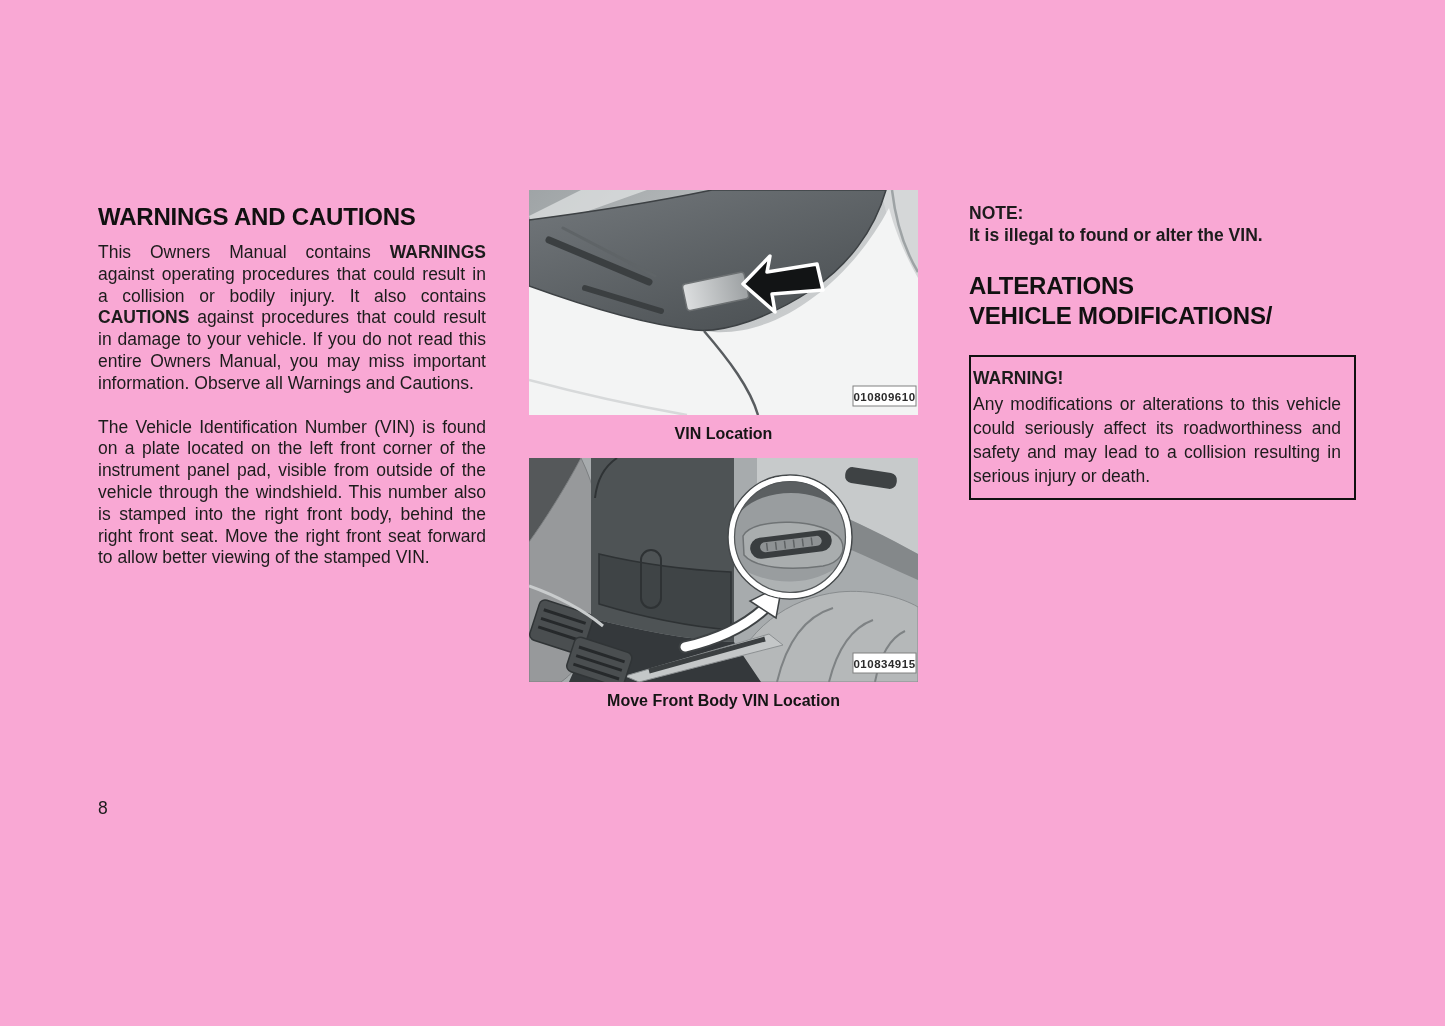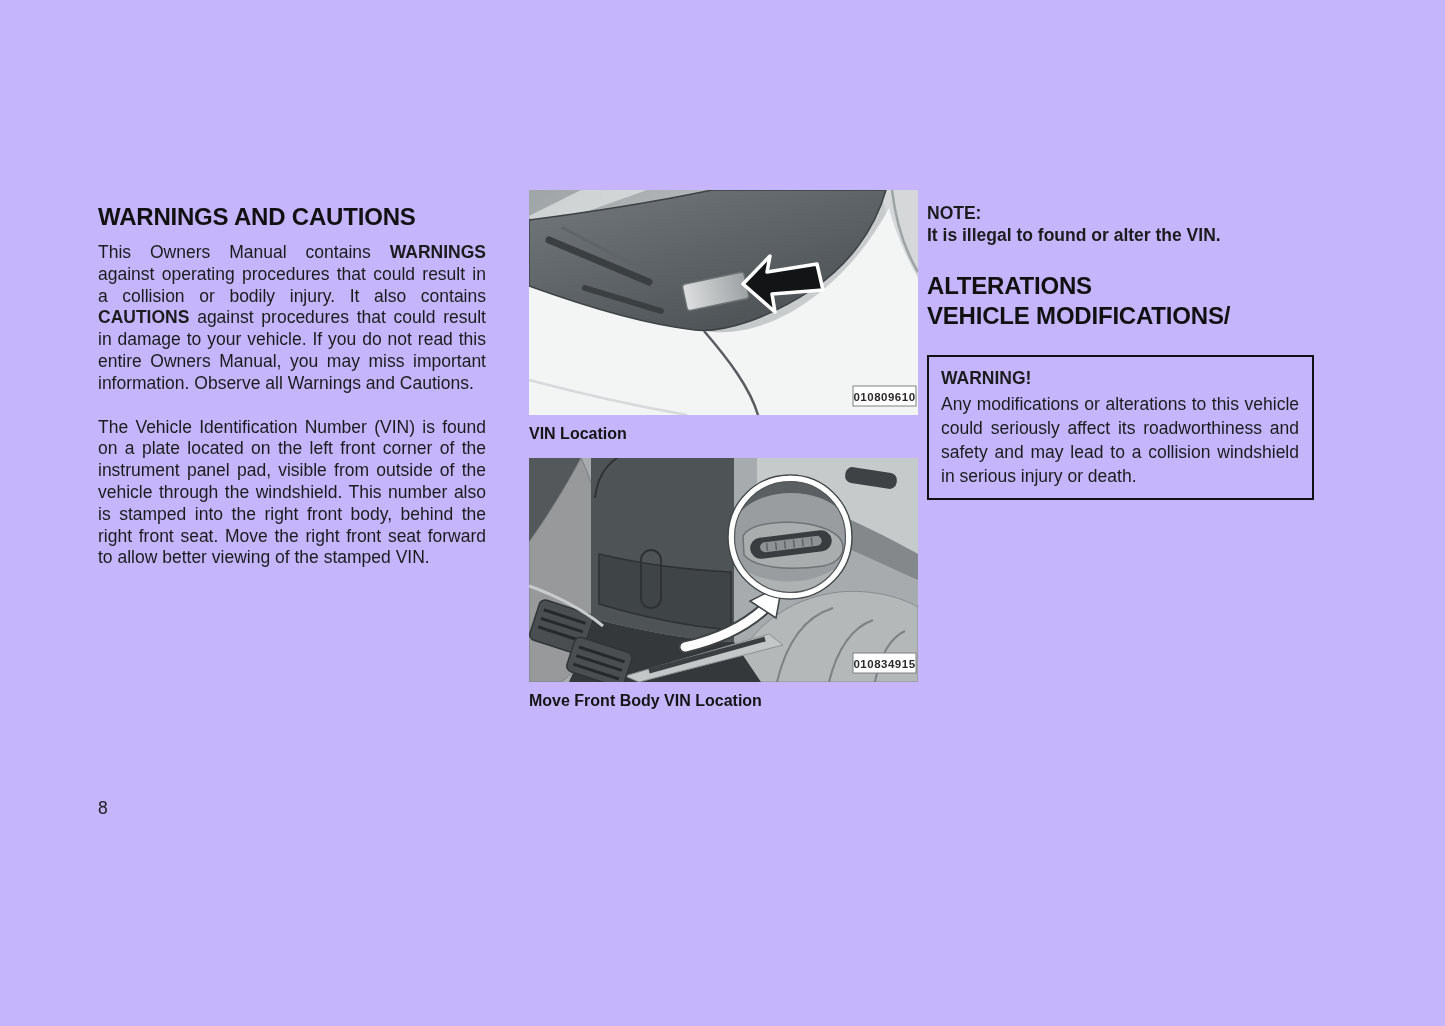--- a/index.html
+++ b/index.html
@@ -1,34 +1,34 @@
 <!DOCTYPE html>
 <html><head>
 <meta charset="utf-8">
 <style>
   html,body{margin:0;padding:0;background:#ffffff;}
-  .page{position:relative;width:1445px;height:1026px;background:#c4b5fd;
+  .page{position:relative;width:1445px;height:1026px;background:#f9a8d4;
         font-family:"Liberation Sans",sans-serif;color:#1c1c1c;overflow:hidden;}
   .col{position:absolute;}
   .col-left{left:98px;top:202px;width:388px;}
   .col-mid{left:529px;top:190px;width:389px;}
-  .col-right{left:927px;top:202px;width:387px;}
+  .col-right{left:969px;top:202px;width:387px;}
   .heading{margin:0;font-size:24px;line-height:29px;font-weight:bold;color:#111;letter-spacing:-0.2px;}
   .body-text{margin:11px 0 0 0;font-size:17.5px;line-height:21.8px;text-align:justify;}
   .section-gap{margin-top:22px;}
   .tight{margin-top:4px;}
   .b{font-weight:bold;}
   .fig{margin:0;}
   .fig svg{display:block;}
-  .fig-caption{font-size:16px;line-height:20px;font-weight:bold;text-align:left;margin-top:9px;color:#151515;}
+  .fig-caption{font-size:16px;line-height:20px;font-weight:bold;text-align:center;margin-top:9px;color:#151515;}
   .fig2{margin-top:14px;}
   .note-label,.note-text{font-weight:bold;font-size:17.5px;line-height:22px;margin:0;}
   .right-heading{margin-top:25px;font-size:24px;line-height:30px;font-weight:bold;color:#111;letter-spacing:-0.2px;}
   .right-heading span{display:block;}
-  .warning-box{margin-top:24px;border:2px solid #111;padding:9px 13px 10px 12px;}
+  .warning-box{margin-top:24px;border:2px solid #111;padding:9px 13px 10px 2px;}
   .warning-title{font-weight:bold;font-size:17.5px;line-height:24px;margin:0;}
   .warning-text{font-size:17.5px;line-height:24px;text-align:justify;margin:2px 0 0 0;}
   .page-number{position:absolute;left:98px;top:797px;font-size:17.5px;line-height:22px;}
   svg text{font-family:"Liberation Sans",sans-serif;}
 </style>
 </head>
 <body>
 
 <div class="page">
 
@@ -160,18 +160,18 @@
     <p class="note-label">NOTE:</p>
     <p class="note-text">It is illegal to found or alter the VIN.</p>
 
     <h2 class="right-heading">
       <span>ALTERATIONS</span>
       <span>VEHICLE MODIFICATIONS/</span>
     </h2>
 
     <div class="warning-box">
       <p class="warning-title">WARNING!</p>
-      <p class="warning-text">Any modifications or alterations to this vehicle could seriously affect its roadworthiness and safety and may lead to a collision windshield in serious injury or death.</p>
+      <p class="warning-text">Any modifications or alterations to this vehicle could seriously affect its roadworthiness and safety and may lead to a collision resulting in serious injury or death.</p>
     </div>
   </aside>
 
   <div class="page-number">8</div>
 </div>
 
 </body></html>

